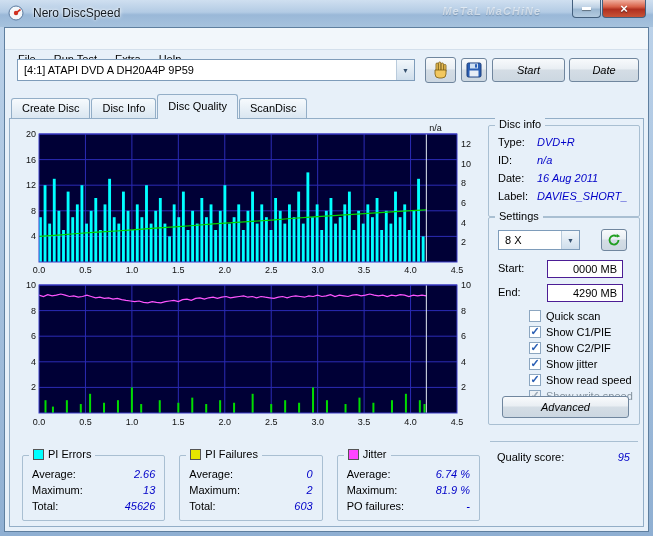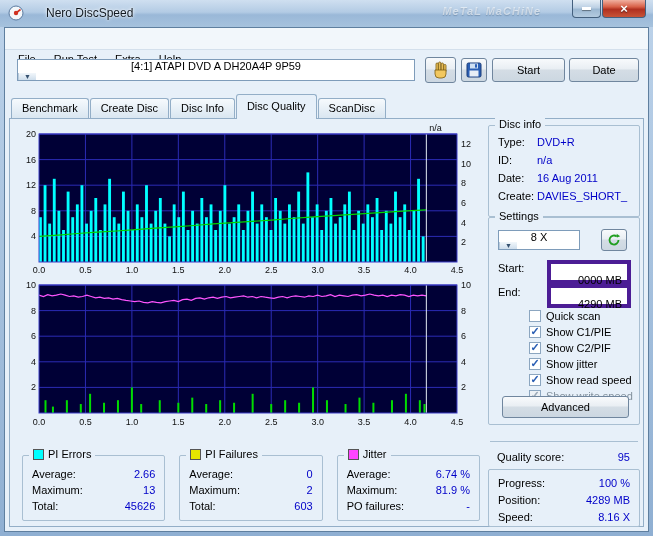--- a/index.html
+++ b/index.html
@@ -6,21 +6,21 @@
   body{
     width:653px;height:536px;overflow:hidden;position:relative;
     font-family:"Liberation Sans",sans-serif;font-size:11px;color:#000;
     background:#6f96bd;
   }
   .window{position:absolute;inset:0;background:linear-gradient(180deg,#bdd3ea,#8fafd2);}
   
   .titlebar{position:absolute;top:0;left:0;right:0;height:27px;
     background:linear-gradient(180deg,#cfdff0 0%,#b3cbe4 45%,#9ab8d8 55%,#a6c2dd 100%);}
   .titlebar .appicon{position:absolute;left:8px;top:5px;width:16px;height:16px;}
-  .titlebar .title{position:absolute;left:46px;top:6px;font-size:12px;color:#101820;
+  .titlebar .title{position:absolute;left:33px;top:6px;font-size:12px;color:#101820;
     text-shadow:0 0 4px #fff,0 0 2px #fff;}
   .bleed{position:absolute;right:112px;top:5px;font-size:11px;font-weight:bold;font-style:italic;
     color:rgba(255,255,255,0.55);letter-spacing:1px;text-shadow:0 1px 1px rgba(60,90,120,.35);}
   .win-btn{position:absolute;top:0;height:18px;border:1px solid #44607e;border-top:none;
     border-radius:0 0 4px 4px;box-sizing:border-box;cursor:default;
     display:flex;align-items:center;justify-content:center;
     background:linear-gradient(180deg,#e6eff7 0%,#bcd0e4 45%,#9cb8d2 55%,#b4cbe0 100%);}
   .win-btn.min{width:29px;right:52px;}
   .win-btn.close{width:44px;right:7px;
     background:linear-gradient(180deg,#f0b0a0 0%,#d86048 40%,#b03020 55%,#c85438 100%);}
@@ -28,65 +28,65 @@
   .glyph-x{color:#fff;font-size:13px;font-weight:bold;line-height:1;text-shadow:0 1px 1px rgba(0,0,0,.5);}
   
   .client{position:absolute;left:4px;right:4px;top:27px;bottom:4px;
     background:#e7f0f9;border:1px solid #5f7f9f;box-sizing:content-box;}
   
   .menubar{position:absolute;left:0;right:0;top:0;height:21px;background:#f2f7fb;
     border-bottom:1px solid #d4e0ec;display:flex;align-items:center;padding-left:4px;}
   .menu-item{padding:0 9px;line-height:21px;font-size:11px;margin-top:41px;}
   
   .toolbar{position:absolute;left:0;right:0;top:22px;height:40px;}
-  .combo{background:#fff;border:1px solid #7e9cba;display:flex;align-items:center;box-sizing:border-box;flex-direction:column;}
+  .combo{background:#fff;border:1px solid #7e9cba;display:flex;align-items:center;box-sizing:border-box;}
   .combo .txt{flex:1;padding:0 6px;white-space:nowrap;overflow:hidden;font-size:11px;}
   .combo .arrow{width:17px;align-self:stretch;border-left:1px solid #b9cbdc;
     background:linear-gradient(180deg,#f2f7fb,#cfdeec);display:flex;align-items:center;justify-content:center;
     font-size:7px;color:#36516f;}
   .drive{position:absolute;left:12px;top:9px;width:398px;height:22px;}
   .icon-btn{position:absolute;box-sizing:border-box;border:1px solid #70869e;border-radius:3px;
     background:linear-gradient(180deg,#f8fafc 0%,#e9eef3 45%,#d4dde5 50%,#ccd7e1 100%);
     display:flex;align-items:center;justify-content:center;padding:0;}
   .btn{box-sizing:border-box;border:1px solid #70869e;border-radius:3px;font-size:11px;color:#000;
     background:linear-gradient(180deg,#f8fafc 0%,#e9eef3 45%,#d4dde5 50%,#ccd7e1 100%);
-    font-family:"Liberation Sans",sans-serif;}
+    font-family:"Liberation Sans",sans-serif;font-style:italic;}
   .hand-btn{left:420px;top:7px;width:31px;height:26px;}
   .save-btn{left:456px;top:8px;width:26px;height:24px;}
   .start-btn{position:absolute;left:487px;top:8px;width:73px;height:24px;}
   .exit-btn{position:absolute;left:564px;top:8px;width:70px;height:24px;}
   
   .tabstrip{position:absolute;left:6px;top:66px;height:25px;display:flex;align-items:flex-end;}
   .tab{box-sizing:border-box;height:21px;line-height:19px;padding:0 10px;margin-right:1px;
     border:1px solid #93aec7;border-bottom:none;border-radius:3px 3px 0 0;
     background:linear-gradient(180deg,#f6fafd,#d8e5f0);font-size:11px;position:relative;z-index:1;}
   .tab.active{height:25px;line-height:23px;background:#e7f0f9;z-index:3;}
   
   .page{position:absolute;left:4px;right:4px;top:90px;bottom:4px;border:1px solid #93aec7;
     background:#e7f0f9;z-index:2;}
   .chart-svg{position:absolute;left:3px;}
   
   .gbox{position:absolute;border:1px solid #a9bfd2;border-radius:2px;box-sizing:border-box;}
   .legend{position:absolute;top:-8px;left:6px;background:#e7f0f9;padding:0 4px;font-size:11px;
     display:flex;align-items:center;gap:4px;white-space:nowrap;}
   .swatch{display:inline-block;width:9px;height:9px;border:1px solid #555;}
   .srow{position:absolute;left:9px;right:9px;display:flex;justify-content:space-between;font-size:11px;}
-  .val{color:#0000c8;}
+  .val{color:#0000c8;font-style:italic;}
   
   .stats-row{position:absolute;left:12px;width:458px;top:336px;display:flex;gap:14px;}
   .sbox{position:relative;flex:1;height:64px;border:1px solid #a9bfd2;border-radius:2px;}
   
   .right-col{position:absolute;left:478px;top:2px;width:154px;height:408px;}
   .drow{position:absolute;left:9px;right:3px;white-space:nowrap;font-size:11px;}
   .drow .lbl{display:inline-block;width:39px;}
   .speed-combo{position:absolute;left:9px;top:12px;width:82px;height:20px;}
   .refresh-btn{left:112px;top:11px;width:26px;height:22px;}
   .frow-label{position:absolute;left:9px;font-size:11px;}
-  .field{position:absolute;left:58px;width:84px;height:18px;box-sizing:border-box;background:#fff;
-    border:4px solid #4c1d95;line-height:16px;padding:8px 5px;text-align:right;font-size:11px;}
+  .field{position:absolute;left:58px;width:76px;height:18px;box-sizing:border-box;background:#fff;
+    border:1px solid #4c1d95;line-height:16px;padding:0 5px;text-align:right;font-size:11px;}
   .cb{position:absolute;left:8px;right:4px;height:15px;display:flex;align-items:center;gap:5px;padding-left:32px;}
   .cb-box{width:12px;height:12px;box-sizing:border-box;background:#fff;border:1px solid #8ca6c0;
     display:flex;align-items:center;justify-content:center;font-size:11px;font-weight:bold;color:#2b5fb4;line-height:1;}
   .cb.disabled .cb-box{background:#edf1f5;color:#9aa8b6;}
   .cb.disabled .cb-label{color:#84929e;}
   .advanced-btn{position:absolute;left:13px;top:178px;width:127px;height:22px;}
   .quality-sep{position:absolute;left:2px;right:4px;top:320px;border-top:1px solid #a9bfd2;}
   .quality-row{position:absolute;left:9px;right:12px;top:330px;display:flex;justify-content:space-between;font-size:11px;}
 </style>
 </head>
@@ -141,21 +141,20 @@
           <rect x="5" y="2.5" width="8" height="5" fill="#cfe0f2"></rect>
           <rect x="10" y="3.2" width="2" height="3.4" fill="#2b5fb4"></rect>
           <rect x="4.5" y="9.5" width="9" height="6" fill="#e8eef6"></rect>
         </svg>
       </button>
       <button class="btn start-btn">Start</button>
       <button class="btn exit-btn">Date</button>
     </div>
 
     <div class="tabstrip">
-      <div class="tab"><span>Benchmark</span></div>
       <div class="tab"><span>Create Disc</span></div>
       <div class="tab"><span>Disc Info</span></div>
       <div class="tab active"><span>Disc Quality</span></div>
       <div class="tab"><span>ScanDisc</span></div>
     </div>
 
     <div class="page">
 
       <svg id="chart-top" class="chart-svg" style="top:2px" width="468" height="158">
           <rect x="26" y="13" width="418" height="128" fill="#000036"></rect>
@@ -409,21 +408,21 @@
 
       <div class="right-col">
 
         <div class="gbox" style="left:0;right:2px;top:4px;height:92px">
           <div class="legend">
               <span>Disc info</span>
             </div>
           <div class="drow" style="top:10px"><span class="lbl">Type:</span><span class="val">DVD+R</span></div>
           <div class="drow" style="top:28px"><span class="lbl">ID:</span><span class="val">n/a</span></div>
           <div class="drow" style="top:46px"><span class="lbl">Date:</span><span class="val">16 Aug 2011</span></div>
-          <div class="drow" style="top:64px"><span class="lbl">Create:</span><span class="val">DAVIES_SHORT_</span></div>
+          <div class="drow" style="top:64px"><span class="lbl">Label:</span><span class="val">DAVIES_SHORT_</span></div>
         </div>
 
         <div class="gbox" style="left:0;right:2px;top:96px;height:208px">
           <div class="legend">
               <span>Settings</span>
             </div>
           <div class="combo speed-combo">
             <span class="txt">8 X</span>
             <span class="arrow">▼</span>
           </div>
@@ -477,31 +476,17 @@
 
           <button class="btn advanced-btn">Advanced</button>
         </div>
 
         <div class="quality-sep"></div>
         <div class="quality-row">
           <span>Quality score:</span>
           <span class="val">95</span>
         </div>
 
-        <div class="gbox" style="left:0;right:2px;top:348px;height:58px">
-          <div class="srow" style="top:7px">
-              <span>Progress:</span>
-              <span class="val">100 %</span>
-            </div>
-          <div class="srow" style="top:24px">
-              <span>Position:</span>
-              <span class="val">4289 MB</span>
-            </div>
-          <div class="srow" style="top:41px">
-              <span>Speed:</span>
-              <span class="val">8.16 X</span>
-            </div>
-        </div>
 
       </div>
     </div>
   </div>
 </div>
 
 </body></html>

